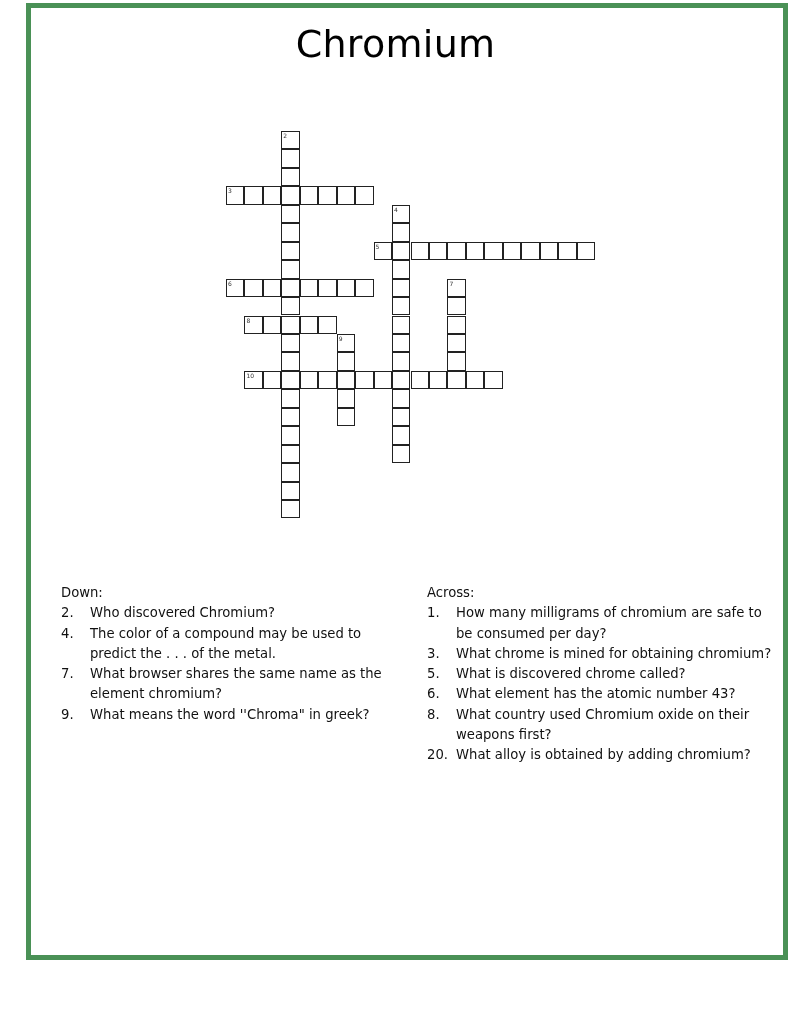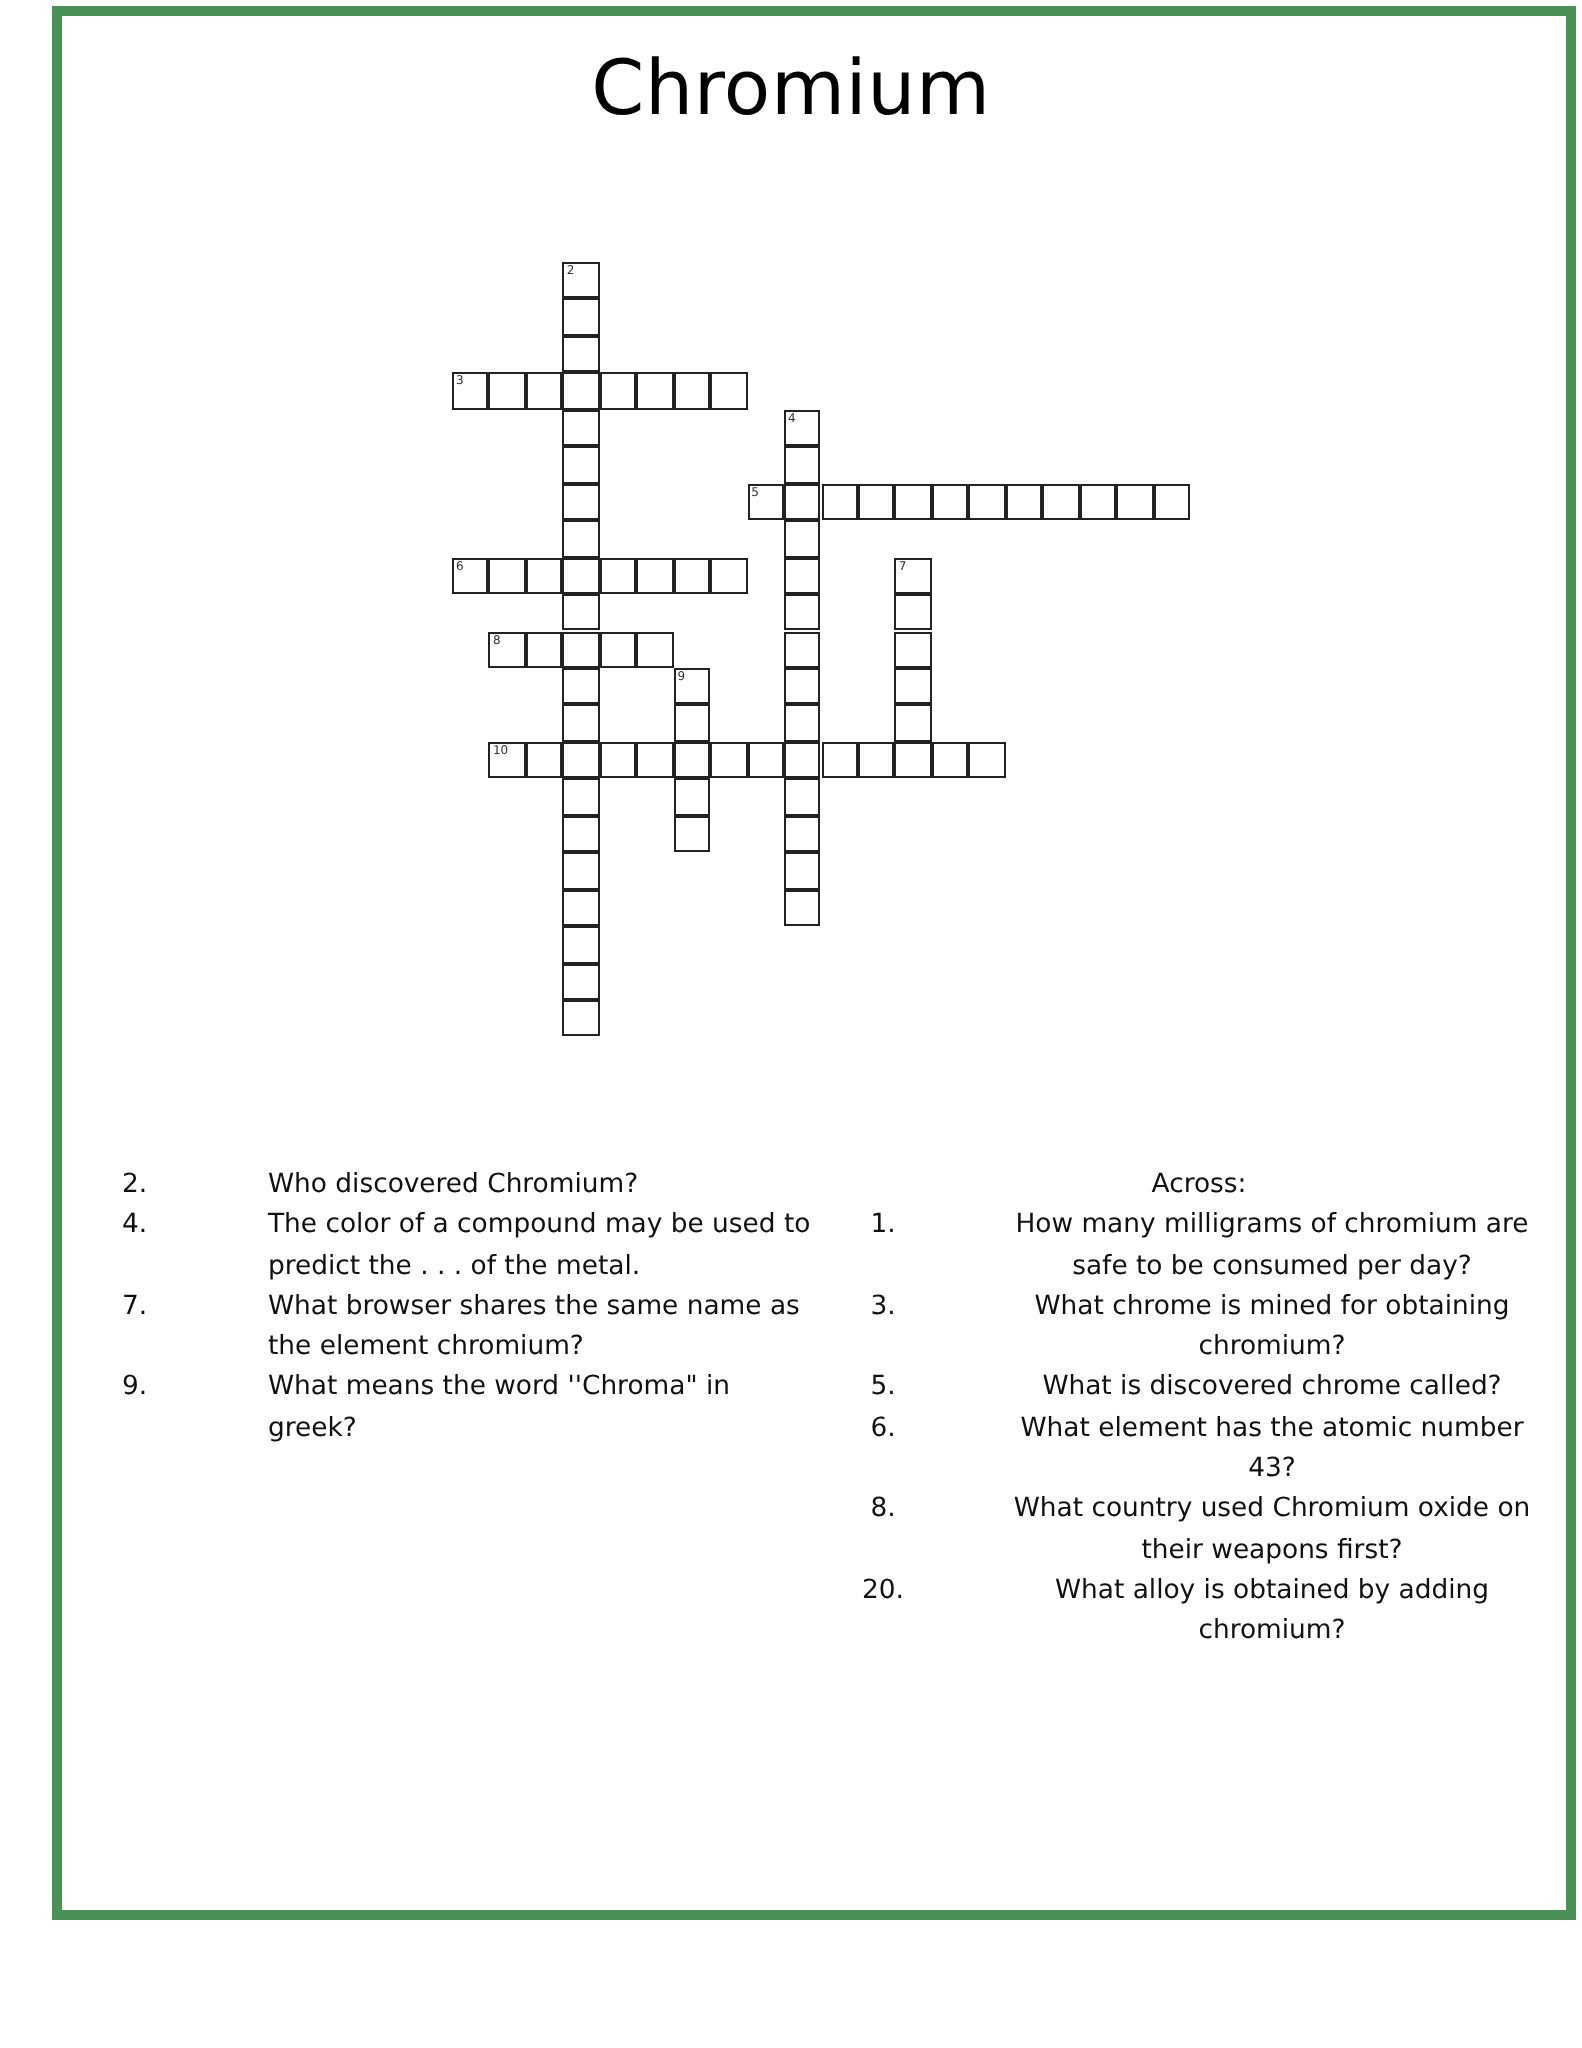--- a/index.html
+++ b/index.html
@@ -4,25 +4,25 @@
 <style>
   html, body { margin: 0; padding: 0; background: #ffffff; }
   body { width: 791px; height: 1024px; position: relative; overflow: hidden; font-family: "DejaVu Sans", sans-serif; color: #111; }
   .frame { position: absolute; left: 26px; top: 3px; width: 752px; height: 947px; border: 5px solid #4a9156; box-sizing: content-box; }
   .title { position: absolute; left: 0; width: 791px; top: 22px; text-align: center; font-size: 38px; color: #000; font-family: "DejaVu Sans", sans-serif; letter-spacing: 0.3px; }
   .grid { position: absolute; left: 0; top: 0; width: 791px; height: 560px; }
   .cell { position: absolute; width: 18.45px; height: 18.45px; box-sizing: border-box; border: 1.6px solid #222; background: #fff; }
   .cell .num { position: absolute; left: 1px; top: 0px; font-size: 6px; color: #333; line-height: 7px; }
   .clues { position: absolute; top: 583px; font-size: 13.2px; line-height: 20.3px; color: #111; }
   .clues.down { left: 61px; width: 345px; }
-  .clues.across { left: 427px; width: 345px; text-align: center; }
+  .clues.across { left: 427px; width: 345px; }
   .clues .heading { display: block; }
   .clue { display: flex; }
   .clue .n { width: 29px; flex: 0 0 29px; }
-  .clue .t { flex: 1; margin-left: 44px; }
+  .clue .t { flex: 1; }
 </style>
 </head>
 <body>
 
 <div class="frame"></div>
 
 <div class="title">Chromium</div>
 
 <div class="grid" id="grid">
     <div class="cell" style="left: 281.35px; top: 131px;">
@@ -124,20 +124,21 @@
     <div class="cell" style="left: 318.25px; top: 370.85px;"></div>
     <div class="cell" style="left: 355.15px; top: 370.85px;"></div>
     <div class="cell" style="left: 373.6px; top: 370.85px;"></div>
     <div class="cell" style="left: 410.5px; top: 370.85px;"></div>
     <div class="cell" style="left: 428.95px; top: 370.85px;"></div>
     <div class="cell" style="left: 465.85px; top: 370.85px;"></div>
     <div class="cell" style="left: 484.3px; top: 370.85px;"></div>
   </div>
 
 <div class="clues down">
+  <span class="heading">Down:</span>
   <div class="clue">
     <span class="n">2.</span>
     <span class="t">Who discovered Chromium?</span>
   </div>
   <div class="clue">
     <span class="n">4.</span>
     <span class="t">The color of a compound may be used to predict the . . . of the metal.</span>
   </div>
   <div class="clue">
     <span class="n">7.</span>

